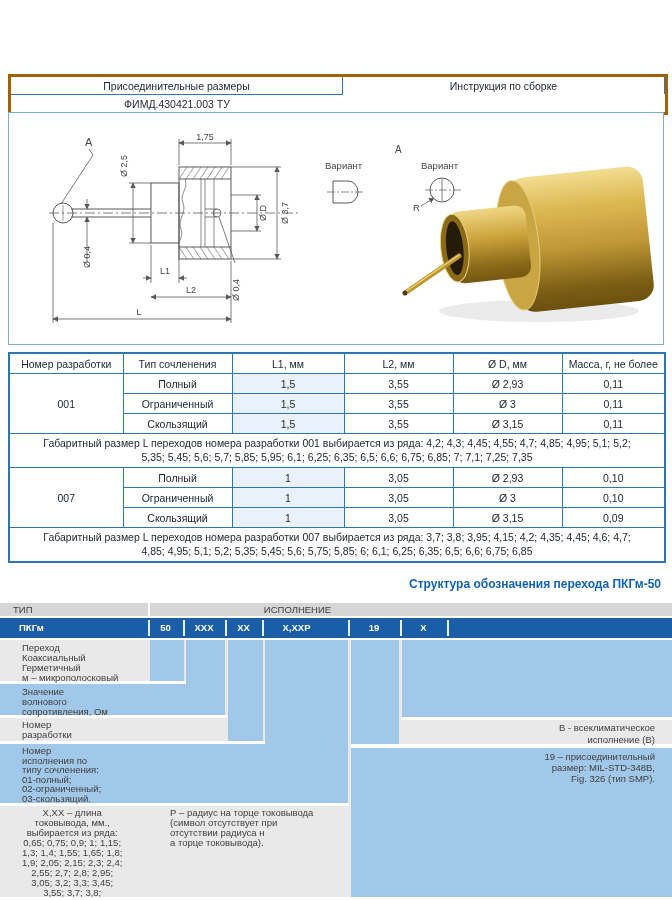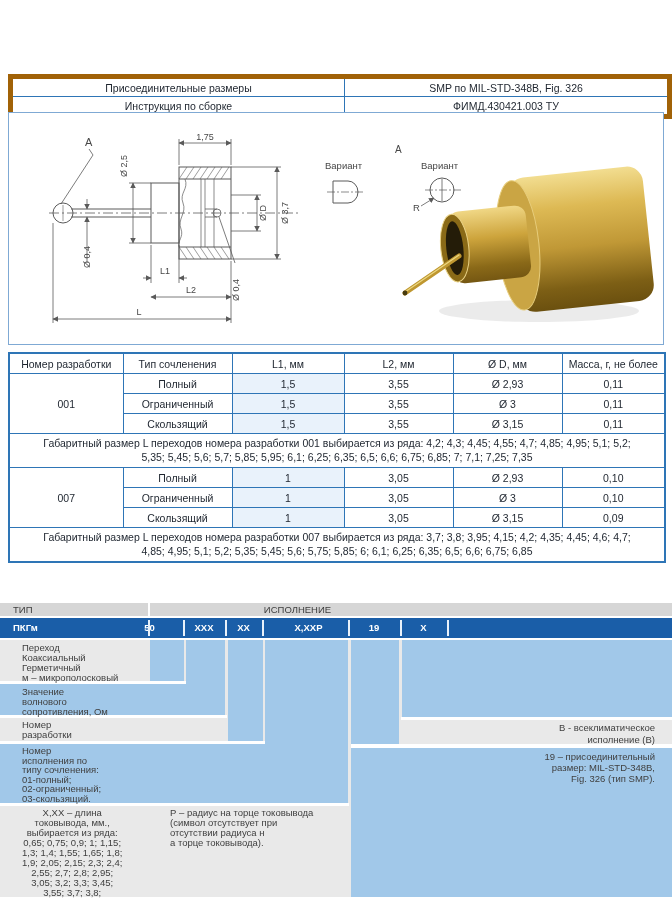--- a/index.html
+++ b/index.html
@@ -4,21 +4,21 @@
 <style>
   html,body{margin:0;padding:0;background:#fff;}
   #page{position:relative;width:672px;height:900px;background:#fff;overflow:hidden;
         font-family:"Liberation Sans",sans-serif;color:#2a2f36;}
   .abs{position:absolute;}
 
   
   .title{top:6px;right:8px;text-align:right;font-weight:bold;font-size:20px;line-height:25px;color:#1263b2;}
 
   
-  .itable{left:8px;top:74px;width:654px;border:5px solid #a16207;display:grid;
+  .itable{left:8px;top:74px;width:654px;border:3px solid #a16207;display:grid;
           grid-template-columns:332px 322px;}
   .itable .cell{height:17px;display:flex;align-items:center;justify-content:center;
           font-size:10.5px;color:#1d242e;}
   .itable .c-l{border-right:1px solid #2e75b6;}
   .itable .r1{border-bottom:1px solid #2e75b6;}
 
   
   .dbox{left:8px;top:112px;width:654px;height:231px;border:1px solid #7fa9d4;background:#fff;}
   svg text{font-family:"Liberation Sans",sans-serif;fill:#474747;}
 
@@ -47,21 +47,20 @@
   .rtxt{text-align:right;}
 </style>
 </head>
 <body>
 
 <div id="page">
 
 
   <div class="abs itable">
     <div class="cell c-l r1">Присоединительные размеры</div>
-    <div class="cell r1">SMP по MIL-STD-348B, Fig. 326</div>
     <div class="cell c-l">Инструкция по сборке</div>
     <div class="cell">ФИМД.430421.003 ТУ</div>
   </div>
 
   <div class="abs dbox">
     <svg width="654" height="229" viewBox="0 0 654 229">
       <defs>
         <marker id="ar" viewBox="0 0 10 10" refX="9" refY="5" markerWidth="7" markerHeight="7" orient="auto-start-reverse">
           <path d="M0,0L10,5L0,10z" fill="#5a5a5a"></path>
         </marker>
@@ -267,20 +266,21 @@
         <td>Ø 3,15</td>
         <td>0,09</td>
       </tr>
       <tr>
         <td class="note" colspan="6">Габаритный размер L переходов номера разработки 007 выбирается из ряда: 3,7; 3,8; 3,95; 4,15; 4,2; 4,35; 4,45; 4,6; 4,7; 4,85; 4,95; 5,1; 5,2; 5,35; 5,45; 5,6; 5,75; 5,85; 6; 6,1; 6,25; 6,35; 6,5; 6,6; 6,75; 6,85</td>
       </tr>
     </tbody>
       </table>
   </div>
 
+  <div class="abs sheading">Структура обозначения перехода ПКГм-50</div>
 
   <div class="abs diag">
     <div class="abs base"></div>
     <div class="abs hgray"></div>
     <div class="abs wsep" style="left:148px;top:0;width:2px;height:13px;"></div>
     <div class="abs wsep" style="left:0;top:13px;width:672px;height:2px;"></div>
     <div class="abs dbar"></div>
     <div class="abs wsep" style="left:0;top:35px;width:672px;height:2px;"></div>
 
     <div class="abs blue" style="left:150px;top:37px;width:34px;height:44px;"></div>
@@ -298,25 +298,25 @@
     <div class="abs wsep" style="left:0;top:78px;width:186px;height:3px;"></div>
     <div class="abs wsep" style="left:0;top:112px;width:227px;height:3px;"></div>
     <div class="abs wsep" style="left:0;top:138px;width:265px;height:3px;"></div>
     <div class="abs wsep" style="left:0;top:200px;width:349px;height:3px;"></div>
     <div class="abs wsep" style="left:401px;top:114px;width:271px;height:3px;"></div>
     <div class="abs wsep" style="left:351px;top:141px;width:321px;height:4px;"></div>
 
     <div class="abs hlbl" style="left:13px;">ТИП</div>
     <div class="abs hlbl" style="left:148px;width:299px;text-align:center;">ИСПОЛНЕНИЕ</div>
 
-    <div class="abs barlbl" style="left:13px;text-align:center;">ПКГм</div>
-    <div class="abs barlbl" style="left:132px;width:35px;">50</div>
+    <div class="abs barlbl" style="left:19px;text-align:center;">ПКГм</div>
+    <div class="abs barlbl" style="left:148px;width:35px;">50</div>
     <div class="abs barlbl" style="left:183px;width:42px;">ХХХ</div>
     <div class="abs barlbl" style="left:225px;width:37px;">ХХ</div>
-    <div class="abs barlbl" style="left:264px;width:89px;">Х,ХХР</div>
+    <div class="abs barlbl" style="left:252px;width:89px;">Х,ХХР</div>
     <div class="abs barlbl" style="left:348px;width:52px;">19</div>
     <div class="abs barlbl" style="left:400px;width:47px;">Х</div>
     <div class="abs barsep" style="left:148px;"></div>
     <div class="abs barsep" style="left:183px;"></div>
     <div class="abs barsep" style="left:225px;"></div>
     <div class="abs barsep" style="left:262px;"></div>
     <div class="abs barsep" style="left:348px;"></div>
     <div class="abs barsep" style="left:400px;"></div>
     <div class="abs barsep" style="left:447px;"></div>
 

